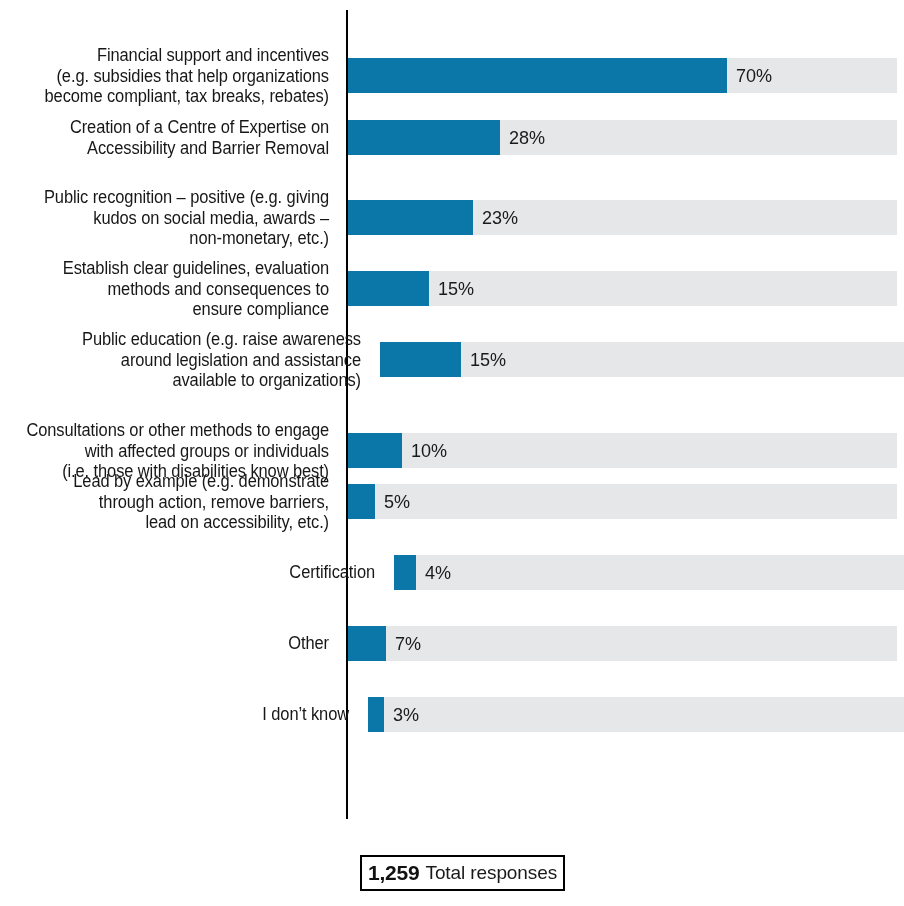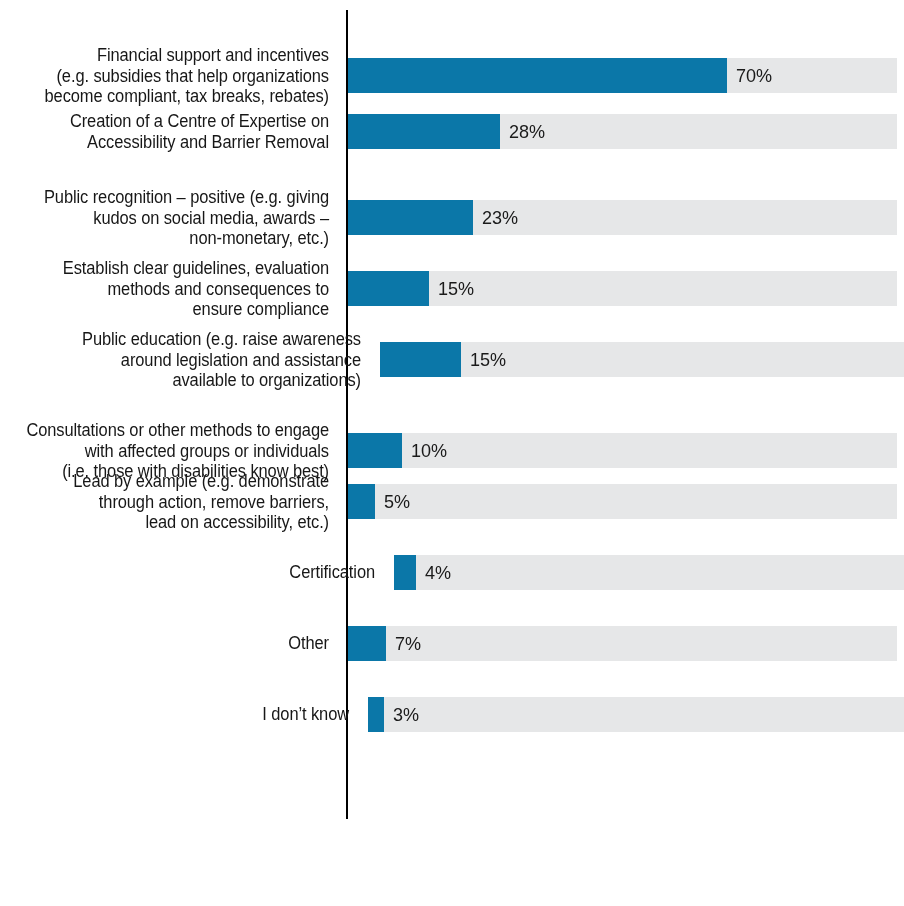--- a/index.html
+++ b/index.html
@@ -135,21 +135,21 @@
 
   <div class="rows" id="rows">
       <div class="row" style="top: 58px;">
         <div class="row-label lines3">Financial support and incentives
 (e.g. subsidies that help organizations
 become compliant, tax breaks, rebates)</div>
         <div class="track"></div>
         <div class="bar" style="width: 379px; background: rgb(11, 119, 168);"></div>
         <div class="bar-value" style="left: 736px;">70%</div>
       </div>
-      <div class="row" style="top: 114px;">
+      <div class="row" style="top: 120px;">
         <div class="row-label lines2">Creation of a Centre of Expertise on
 Accessibility and Barrier Removal</div>
         <div class="track"></div>
         <div class="bar" style="width: 152px; background: rgb(11, 119, 168);"></div>
         <div class="bar-value" style="left: 509px;">28%</div>
       </div>
       <div class="row" style="top: 200px;">
         <div class="row-label lines3">Public recognition – positive (e.g. giving
 kudos on social media, awards –
 non-monetary, etc.)</div>
@@ -202,14 +202,18 @@
         <div class="bar-value" style="left: 395px;">7%</div>
       </div>
       <div class="row" style="top: 697px; margin-left: 20px;">
         <div class="row-label lines1">I don’t know</div>
         <div class="track"></div>
         <div class="bar" style="width: 16px; background: rgb(11, 119, 168);"></div>
         <div class="bar-value" style="left: 373px;">3%</div>
       </div>
     </div>
 
+  <div class="total-box">
+    <span class="total-number">1,259</span>
+    <span class="total-text">Total responses</span>
+  </div>
 
 </div>
 
 </body></html>

